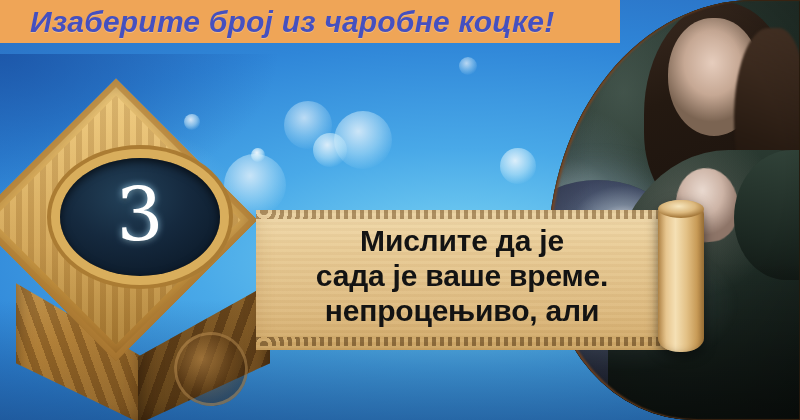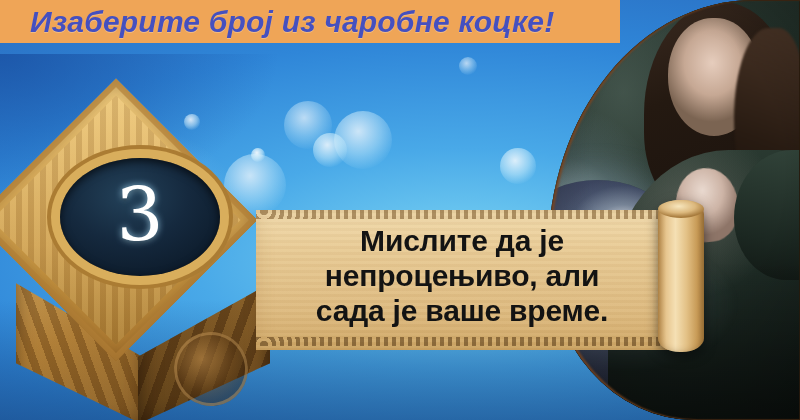--- a/index.html
+++ b/index.html
@@ -282,22 +282,22 @@
   <div class="header-band">
     <div class="header-title">Изаберите број из чаробне коцке!</div>
   </div>
 
   <div class="scroll">
     <div class="scroll-sheet">
       <div class="scroll-tear-top"></div>
       <div class="scroll-tear-bot"></div>
       <div class="scroll-text">
         <span>Мислите да је</span>
+        <span>сада је ваше време.</span>
         <span>непроцењиво, али</span>
-        <span>сада је ваше време.</span>
       </div>
     </div>
     <div class="scroll-roll">
       <div class="scroll-roll-cap"></div>
     </div>
   </div>
 
 </div>
 
 </body></html>

